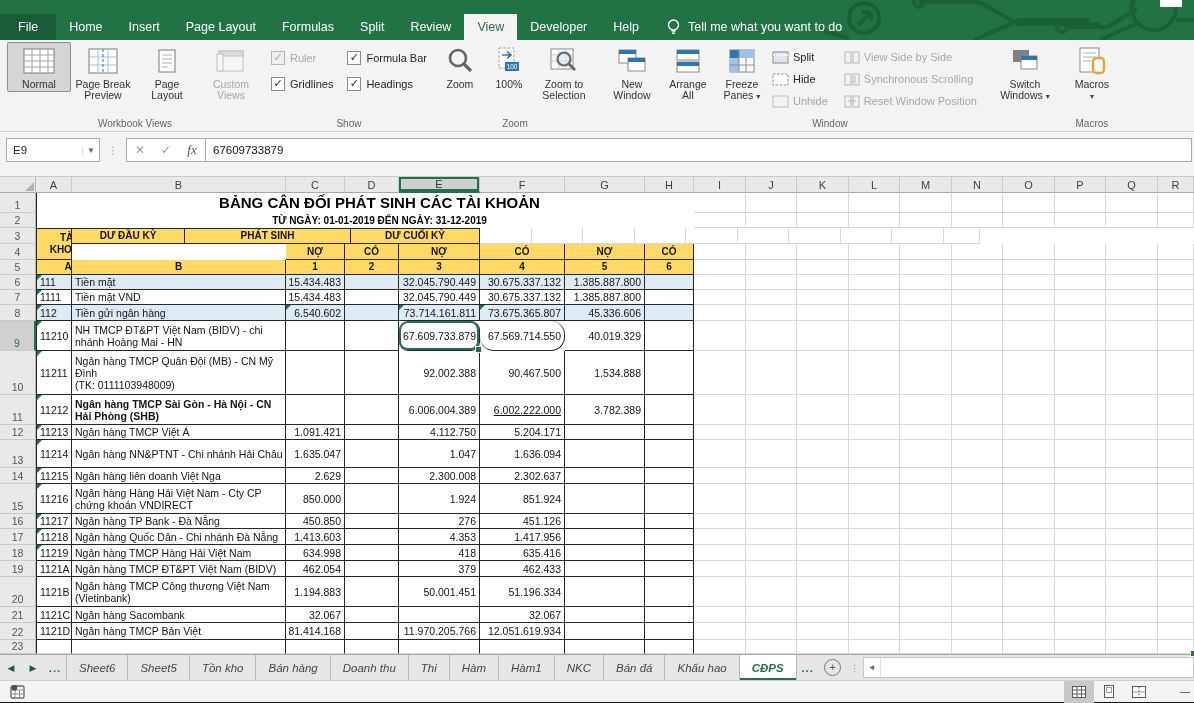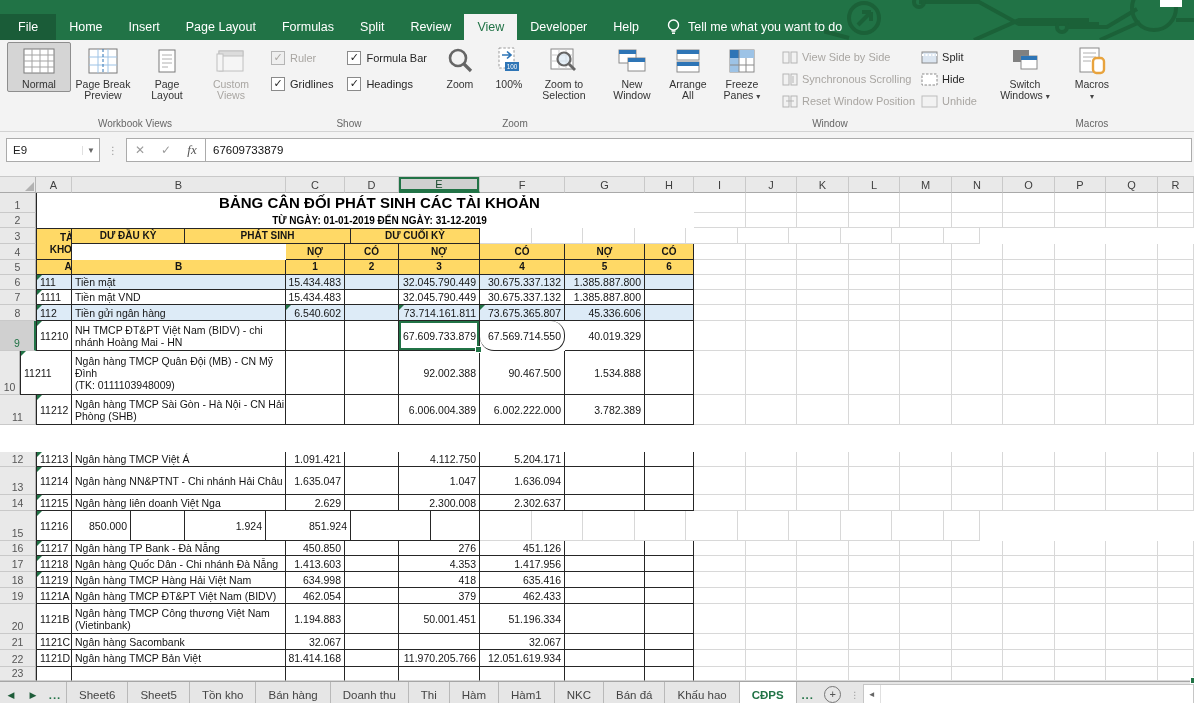--- a/index.html
+++ b/index.html
@@ -75,21 +75,21 @@
   .blue{background:#ddebf7;}
   .tri::before{content:'';position:absolute;top:0;left:0;border-top:5px solid #217346;border-right:5px solid transparent;z-index:1;}
   .sel{box-shadow:inset 0 0 0 2px #217346;z-index:3;overflow:visible;}
   .sel::after{content:'';position:absolute;right:-3px;bottom:-3px;width:5px;height:5px;background:#217346;border:1px solid #fff;z-index:4;}
   .clip .celltext{display:block;max-height:15px;}
 
   
   .tabbar{height:25px;background:#e6e6e6;border-top:1px solid #a6a6a6;display:flex;align-items:stretch;font-size:11.5px;color:#444;}
   .tnav{width:22px;display:flex;align-items:center;justify-content:center;color:#1e5c39;font-size:9px;}
   .tmore{width:22px;display:flex;align-items:center;justify-content:center;color:#217346;font-weight:bold;letter-spacing:1px;}
-  .stab{display:flex;align-items:center;padding:0 12px;border-right:1px solid #b9b9b9;white-space:nowrap;}
+  .stab{display:flex;align-items:center;padding:0 12px;border-right:1px solid #b9b9b9;white-space:nowrap;font-style:italic;}
   .stab:first-of-type{border-left:1px solid #b9b9b9;}
   .stab.active{background:#fff;color:#217346;font-weight:bold;border-right:1px solid #b9b9b9;box-shadow:inset 0 -2px 0 #217346;}
   .plusbtn{width:28px;display:flex;align-items:center;justify-content:center;}
   .plusbtn .pc{width:15px;height:15px;border:1px solid #767676;border-radius:50%;font-size:11px;line-height:14px;text-align:center;color:#555;}
   .tdots{width:16px;display:flex;align-items:center;justify-content:center;color:#9a9a9a;font-size:9px;}
   .hscrollwrap{flex:1;display:flex;align-items:center;padding-right:0;}
   .hscroll{flex:1;height:19px;background:#fff;border:1px solid #c6c6c6;display:flex;align-items:stretch;}
   .harrow{width:16px;border-right:1px solid #e0e0e0;display:flex;align-items:center;justify-content:center;color:#666;font-size:8px;}
 
   
@@ -288,20 +288,41 @@
             <svg width="30" height="26" viewBox="0 0 30 26">
                 <rect x="3" y="2" width="24" height="22" fill="#fff" stroke="#8a8a8a"></rect>
                 <rect x="3" y="2" width="9" height="8" fill="#2e75b6"></rect>
                 <rect x="12" y="2" width="15" height="8" fill="#9dc3e6"></rect>
                 <rect x="3" y="10" width="9" height="14" fill="#9dc3e6"></rect>
                 <path d="M3 17 H27 M12 2 V24 M19 10 V24 M12 17" stroke="#8a8a8a" fill="none"></path>
               </svg>
           </span>
           <span class="blabel"><span>Freeze Panes</span> <span class="caret">▾</span></span>
         </div>
+        <div class="smcol">
+          <div class="smbtn">
+            <svg width="17" height="13" viewBox="0 0 17 13">
+                <rect x="1" y="1" width="15" height="11" fill="#dce6f1" stroke="#8a8a8a"></rect>
+                <path d="M1 4 H16" stroke="#fff" stroke-width="2" stroke-dasharray="2 1.5"></path>
+              </svg>
+            <span>Split</span>
+          </div>
+          <div class="smbtn">
+            <svg width="17" height="13" viewBox="0 0 17 13">
+                <rect x="1" y="1" width="15" height="11" fill="#fff" stroke="#8a8a8a" stroke-dasharray="2.5 1.5"></rect>
+              </svg>
+            <span>Hide</span>
+          </div>
+          <div class="smbtn dis">
+            <svg width="17" height="13" viewBox="0 0 17 13">
+                <rect x="1" y="1" width="15" height="11" fill="#f2f2f2" stroke="#bdbdbd"></rect>
+              </svg>
+            <span>Unhide</span>
+          </div>
+        </div>
         <div class="smcol" style="padding-left:10px;">
           <div class="smbtn dis">
             <svg width="16" height="13" viewBox="0 0 16 13">
                 <rect x="1" y="1" width="6" height="11" fill="#f2f2f2" stroke="#b5b5b5"></rect>
                 <rect x="9" y="1" width="6" height="11" fill="#f2f2f2" stroke="#b5b5b5"></rect>
               </svg>
             <span>View Side by Side</span>
           </div>
           <div class="smbtn dis">
             <svg width="16" height="13" viewBox="0 0 16 13">
@@ -311,41 +332,20 @@
               </svg>
             <span>Synchronous Scrolling</span>
           </div>
           <div class="smbtn dis">
             <svg width="16" height="13" viewBox="0 0 16 13">
                 <rect x="1" y="1" width="6" height="11" fill="#f2f2f2" stroke="#b5b5b5"></rect>
                 <rect x="9" y="1" width="6" height="11" fill="#f2f2f2" stroke="#b5b5b5"></rect>
                 <path d="M4 6 h8" stroke="#b5b5b5"></path>
               </svg>
             <span>Reset Window Position</span>
-          </div>
-        </div>
-        <div class="smcol">
-          <div class="smbtn">
-            <svg width="17" height="13" viewBox="0 0 17 13">
-                <rect x="1" y="1" width="15" height="11" fill="#dce6f1" stroke="#8a8a8a"></rect>
-                <path d="M1 4 H16" stroke="#fff" stroke-width="2" stroke-dasharray="2 1.5"></path>
-              </svg>
-            <span>Split</span>
-          </div>
-          <div class="smbtn">
-            <svg width="17" height="13" viewBox="0 0 17 13">
-                <rect x="1" y="1" width="15" height="11" fill="#fff" stroke="#8a8a8a" stroke-dasharray="2.5 1.5"></rect>
-              </svg>
-            <span>Hide</span>
-          </div>
-          <div class="smbtn dis">
-            <svg width="17" height="13" viewBox="0 0 17 13">
-                <rect x="1" y="1" width="15" height="11" fill="#f2f2f2" stroke="#bdbdbd"></rect>
-              </svg>
-            <span>Unhide</span>
           </div>
         </div>
         <div class="gdiv" style="margin:3px 6px;"></div>
         <div class="bigbtn" style="width:58px">
           <span class="bicon">
             <svg width="30" height="26" viewBox="0 0 30 26">
                 <rect x="3" y="2" width="16" height="12" fill="#808080"></rect>
                 <rect x="11" y="8" width="16" height="13" fill="#fff" stroke="#8a8a8a"></rect>
                 <rect x="11" y="8" width="16" height="4" fill="#2e75b6"></rect>
               </svg>
@@ -568,38 +568,38 @@
           <div class="cell plain" style="width: 51px;"></div>
           <div class="cell plain" style="width: 52px;"></div>
           <div class="cell plain" style="width: 36px;"></div>
         </div>
         <div class="sheet-row" style="height: 30px;">
           <div class="gutter gsel">9</div>
           <div class="cell tbl bl a tri" style="width: 36px;"><span class="celltext">11210</span></div>
           <div class="cell tbl b" style="width: 214px;"><span class="celltext">NH TMCP ĐT&amp;PT Việt Nam (BIDV) - chi nhánh Hoàng Mai - HN</span></div>
           <div class="cell tbl" style="width: 59px;"></div>
           <div class="cell tbl" style="width: 54px;"></div>
-          <div class="cell tbl num sel" style="width: 81px;"><span class="celltext">67.609.733.879</span></div>
+          <div class="cell tbl num sel" style="width: 81px; border-radius: 9px;"><span class="celltext">67.609.733.879</span></div>
           <div class="cell tbl num" style="width: 85px; border-radius: 14px;"><span class="celltext">67.569.714.550</span></div>
           <div class="cell tbl num" style="width: 80px;"><span class="celltext">40.019.329</span></div>
           <div class="cell tbl" style="width: 49px;"></div>
           <div class="cell plain" style="width: 52px;"></div>
           <div class="cell plain" style="width: 51px;"></div>
           <div class="cell plain" style="width: 52px;"></div>
           <div class="cell plain" style="width: 51px;"></div>
           <div class="cell plain" style="width: 52px;"></div>
           <div class="cell plain" style="width: 51px;"></div>
           <div class="cell plain" style="width: 52px;"></div>
           <div class="cell plain" style="width: 51px;"></div>
           <div class="cell plain" style="width: 52px;"></div>
           <div class="cell plain" style="width: 36px;"></div>
         </div>
         <div class="sheet-row" style="height: 44px;">
           <div class="gutter">10</div>
-          <div class="cell tbl bl a tri" style="width: 52px; text-align: center;"><span class="celltext">11211</span></div>
+          <div class="cell tbl bl a tri" style="width: 36px; text-align: center;"><span class="celltext">11211</span></div>
           <div class="cell tbl b" style="width: 214px;"><span class="celltext">Ngân hàng TMCP Quân Đội (MB) - CN Mỹ Đình
 (TK: 0111103948009)</span></div>
           <div class="cell tbl" style="width: 59px;"></div>
           <div class="cell tbl" style="width: 54px;"></div>
           <div class="cell tbl num" style="width: 81px;"><span class="celltext">92.002.388</span></div>
           <div class="cell tbl num" style="width: 85px;"><span class="celltext">90.467.500</span></div>
           <div class="cell tbl num" style="width: 80px;"><span class="celltext">1.534.888</span></div>
           <div class="cell tbl" style="width: 49px;"></div>
           <div class="cell plain" style="width: 52px;"></div>
           <div class="cell plain" style="width: 51px;"></div>
@@ -608,39 +608,39 @@
           <div class="cell plain" style="width: 52px;"></div>
           <div class="cell plain" style="width: 51px;"></div>
           <div class="cell plain" style="width: 52px;"></div>
           <div class="cell plain" style="width: 51px;"></div>
           <div class="cell plain" style="width: 52px;"></div>
           <div class="cell plain" style="width: 36px;"></div>
         </div>
         <div class="sheet-row" style="height: 30px;">
           <div class="gutter">11</div>
           <div class="cell tbl bl a tri" style="width: 36px;"><span class="celltext">11212</span></div>
-          <div class="cell tbl b" style="width: 214px;"><span class="celltext">Ngân hàng TMCP Sài Gòn - Hà Nội - CN Hải Phòng (SHB)</span></div>
+          <div class="cell tbl b" style="width: 214px; font-weight: bold;"><span class="celltext">Ngân hàng TMCP Sài Gòn - Hà Nội - CN Hải Phòng (SHB)</span></div>
           <div class="cell tbl" style="width: 59px;"></div>
           <div class="cell tbl" style="width: 54px;"></div>
           <div class="cell tbl num" style="width: 81px;"><span class="celltext">6.006.004.389</span></div>
-          <div class="cell tbl num" style="width: 85px;"><span class="celltext">6.002.222.000</span></div>
+          <div class="cell tbl num" style="width: 85px; text-decoration: underline;"><span class="celltext">6.002.222.000</span></div>
           <div class="cell tbl num" style="width: 80px;"><span class="celltext">3.782.389</span></div>
           <div class="cell tbl" style="width: 49px;"></div>
           <div class="cell plain" style="width: 52px;"></div>
           <div class="cell plain" style="width: 51px;"></div>
           <div class="cell plain" style="width: 52px;"></div>
           <div class="cell plain" style="width: 51px;"></div>
           <div class="cell plain" style="width: 52px;"></div>
           <div class="cell plain" style="width: 51px;"></div>
           <div class="cell plain" style="width: 52px;"></div>
           <div class="cell plain" style="width: 51px;"></div>
           <div class="cell plain" style="width: 52px;"></div>
           <div class="cell plain" style="width: 36px;"></div>
         </div>
-        <div class="sheet-row" style="height: 15px; margin-top: 27px;">
+        <div class="sheet-row" style="height: 15px;">
           <div class="gutter">12</div>
           <div class="cell tbl bl a tri" style="width: 36px;"><span class="celltext">11213</span></div>
           <div class="cell tbl b" style="width: 214px;"><span class="celltext">Ngân hàng TMCP Việt Á</span></div>
           <div class="cell tbl num" style="width: 59px;"><span class="celltext">1.091.421</span></div>
           <div class="cell tbl" style="width: 54px;"></div>
           <div class="cell tbl num" style="width: 81px;"><span class="celltext">4.112.750</span></div>
           <div class="cell tbl num" style="width: 85px;"><span class="celltext">5.204.171</span></div>
           <div class="cell tbl" style="width: 80px;"></div>
           <div class="cell tbl" style="width: 49px;"></div>
           <div class="cell plain" style="width: 52px;"></div>
@@ -692,20 +692,21 @@
           <div class="cell plain" style="width: 52px;"></div>
           <div class="cell plain" style="width: 51px;"></div>
           <div class="cell plain" style="width: 52px;"></div>
           <div class="cell plain" style="width: 51px;"></div>
           <div class="cell plain" style="width: 52px;"></div>
           <div class="cell plain" style="width: 36px;"></div>
         </div>
         <div class="sheet-row" style="height: 30px;">
           <div class="gutter">15</div>
           <div class="cell tbl bl a tri" style="width: 36px;"><span class="celltext">11216</span></div>
+          <div class="cell tbl b" style="width: 214px;"><span class="celltext">Ngân hàng Hàng Hải Việt Nam - Cty CP chứng khoán VNDIRECT</span></div>
           <div class="cell tbl num" style="width: 59px;"><span class="celltext">850.000</span></div>
           <div class="cell tbl" style="width: 54px;"></div>
           <div class="cell tbl num" style="width: 81px;"><span class="celltext">1.924</span></div>
           <div class="cell tbl num" style="width: 85px;"><span class="celltext">851.924</span></div>
           <div class="cell tbl" style="width: 80px;"></div>
           <div class="cell tbl" style="width: 49px;"></div>
           <div class="cell plain" style="width: 52px;"></div>
           <div class="cell plain" style="width: 51px;"></div>
           <div class="cell plain" style="width: 52px;"></div>
           <div class="cell plain" style="width: 51px;"></div>

